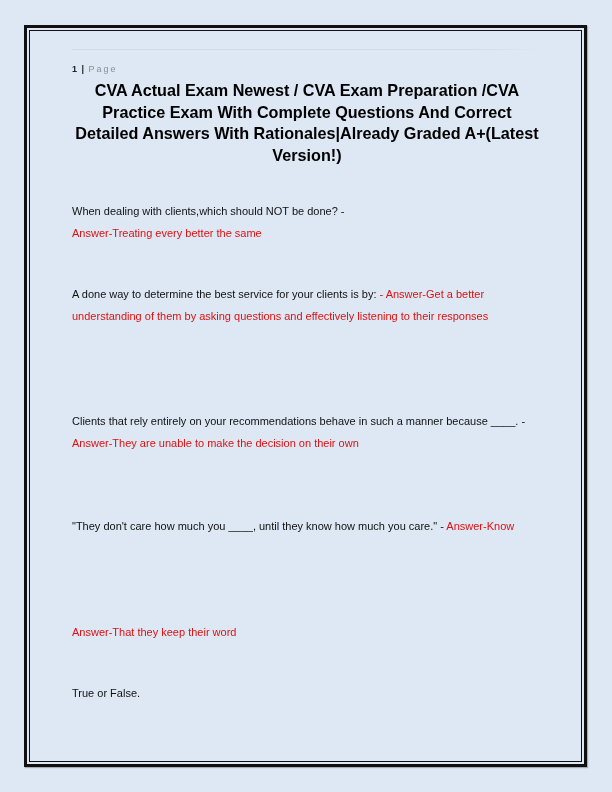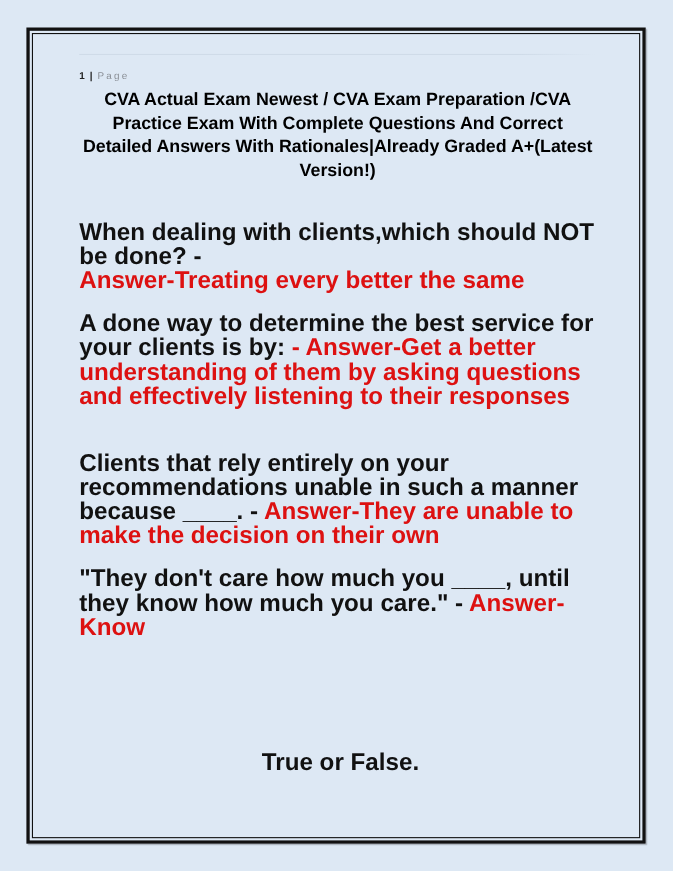--- a/index.html
+++ b/index.html
@@ -59,24 +59,23 @@
       text-align: center;
       color: #000000;
       font-weight: bold;
       font-size: 16.2px;
       line-height: 21.5px;
     }
     .qa {
       position: absolute;
       left: 72px;
       width: 475px;
-      font-size: 22px;
+      font-size: 11px;
       line-height: 22px;
       color: #111111;
-      font-weight: bold;
     }
     .ans { color: #dd1111; }
   </style>
 </head>
 <body>
 
 <div class="page-border-outer">
   <div class="page-border-inner"></div>
 </div>
 
@@ -93,28 +92,29 @@
   <span>When dealing with clients,which should NOT be done? -</span><br>
   <span class="ans">Answer-Treating every better the same</span>
 </div>
 
 <div class="qa" style="top:283px;">
   <span>A done way to determine the best service for your clients is by:</span>
   <span class="ans">- Answer-Get a better understanding of them by asking questions and effectively listening to their responses</span>
 </div>
 
 <div class="qa" style="top:410px;">
-  <span>Clients that rely entirely on your recommendations unable in such a manner because ____. -</span>
+  <span>Clients that rely entirely on your recommendations behave in such a manner because ____. -</span>
   <span class="ans">Answer-They are unable to make the decision on their own</span>
 </div>
 
 <div class="qa" style="top:515px;">
   <span>"They don't care how much you ____, until they know how much you care." -</span>
   <span class="ans">Answer-Know</span>
 </div>
 
 <div class="qa" style="top:599px;">
   <br>
+  <span class="ans">Answer-That they keep their word</span>
 </div>
 
-<div class="qa" style="top:682px;text-align:center;">
+<div class="qa" style="top:682px;">
   <span>True or False.</span>
 </div>
 
 </body></html>

